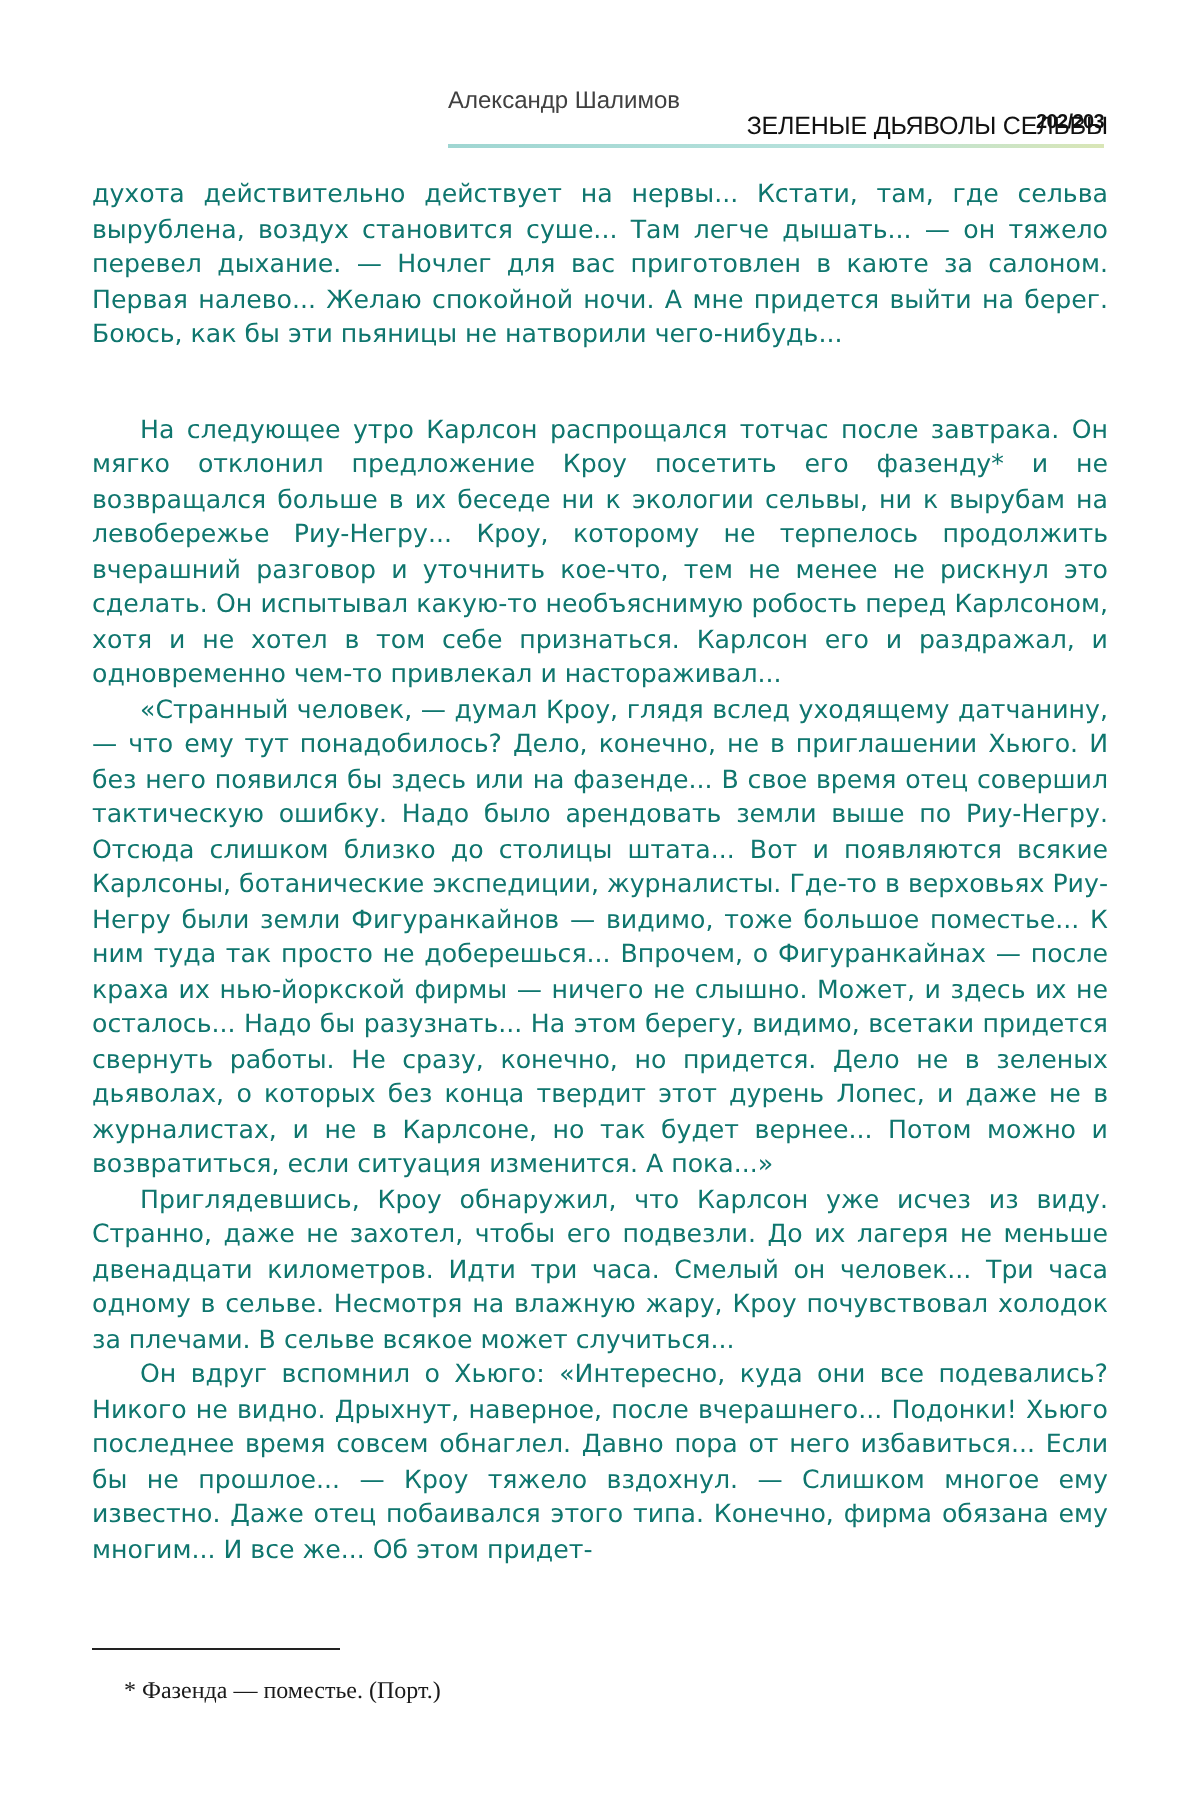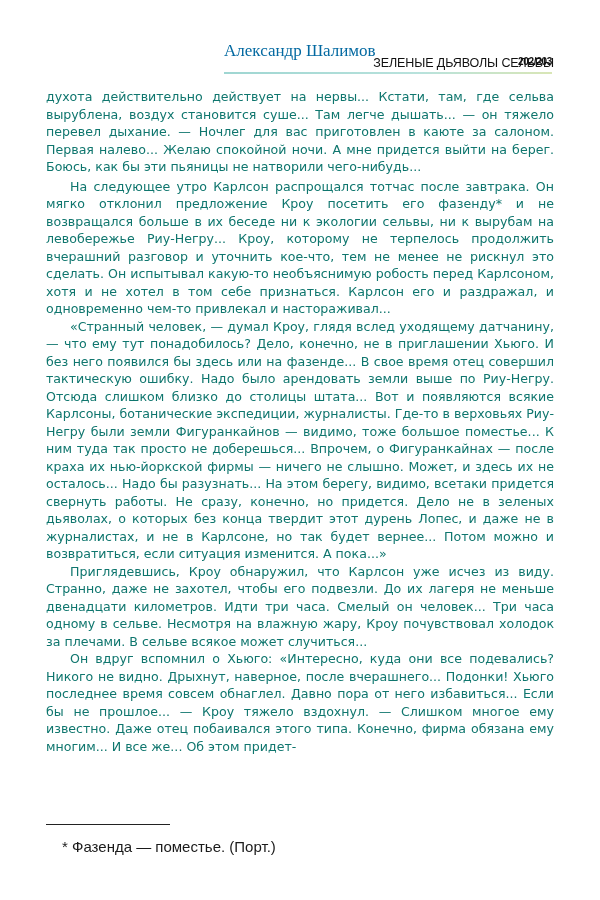--- a/index.html
+++ b/index.html
@@ -1,27 +1,27 @@
 <!DOCTYPE html>
 <html><head>
 <meta charset="utf-8">
 <style>
   html, body { margin:0; padding:0; background:#ffffff; }
   body { width:600px; height:900px; position:relative; overflow:hidden; color:#161616; }
   .header { position:absolute; left:224px; top:44px; width:330px; }
-  .author { font-family:Liberation Serif, serif; font-size:17px; line-height:13px; color:#0369a1; }
+  .author { font-family:Liberation Sans, sans-serif; font-size:12px; line-height:13px; color:#404040; }
   .book-title { font-family:"Liberation Sans", sans-serif; font-size:12.5px; line-height:13px; color:#111; letter-spacing:-0.1px;text-align:right; }
   .pages { position:absolute; right:2px; top:12px; font-family:"Liberation Sans", sans-serif; font-weight:bold; font-size:10px; color:#111; letter-spacing:-0.3px; }
   .rule { position:absolute; left:0; top:28px; width:328px; height:2px; background:linear-gradient(90deg,#9fd6d2,#b8e2dc 60%,#d9e6b6); }
   .content { position:absolute; left:46px; top:88px; width:508px; font-family:"DejaVu Sans", sans-serif; font-size:12.6px; line-height:17.5px; text-align:justify; color:#0f766e; }
   .content p { margin:0; text-indent:0; hyphens:auto; }
   .content p.ind { text-indent:24px; }
-  .content p.gap { margin-top:2px; }
+  .content p.gap { margin-top:30px; }
   .foot-rule { position:absolute; left:46px; top:824px; width:124px; height:1px; background:#222; }
-  .footnote { position:absolute; left:62px; top:838px; font-family:Liberation Sans, sans-serif; font-size:15px; color:#1a1a1a; }
+  .footnote { position:absolute; left:62px; top:838px; font-family:Liberation Serif, serif; font-size:12px; color:#1a1a1a; }
 </style>
 </head>
 <body>
 
 <div class="header">
   <div class="author">Александр Шалимов</div>
   <div class="book-title">ЗЕЛЕНЫЕ ДЬЯВОЛЫ СЕЛЬВЫ</div>
   <div class="pages">202/203</div>
   <div class="rule"></div>
 </div>

